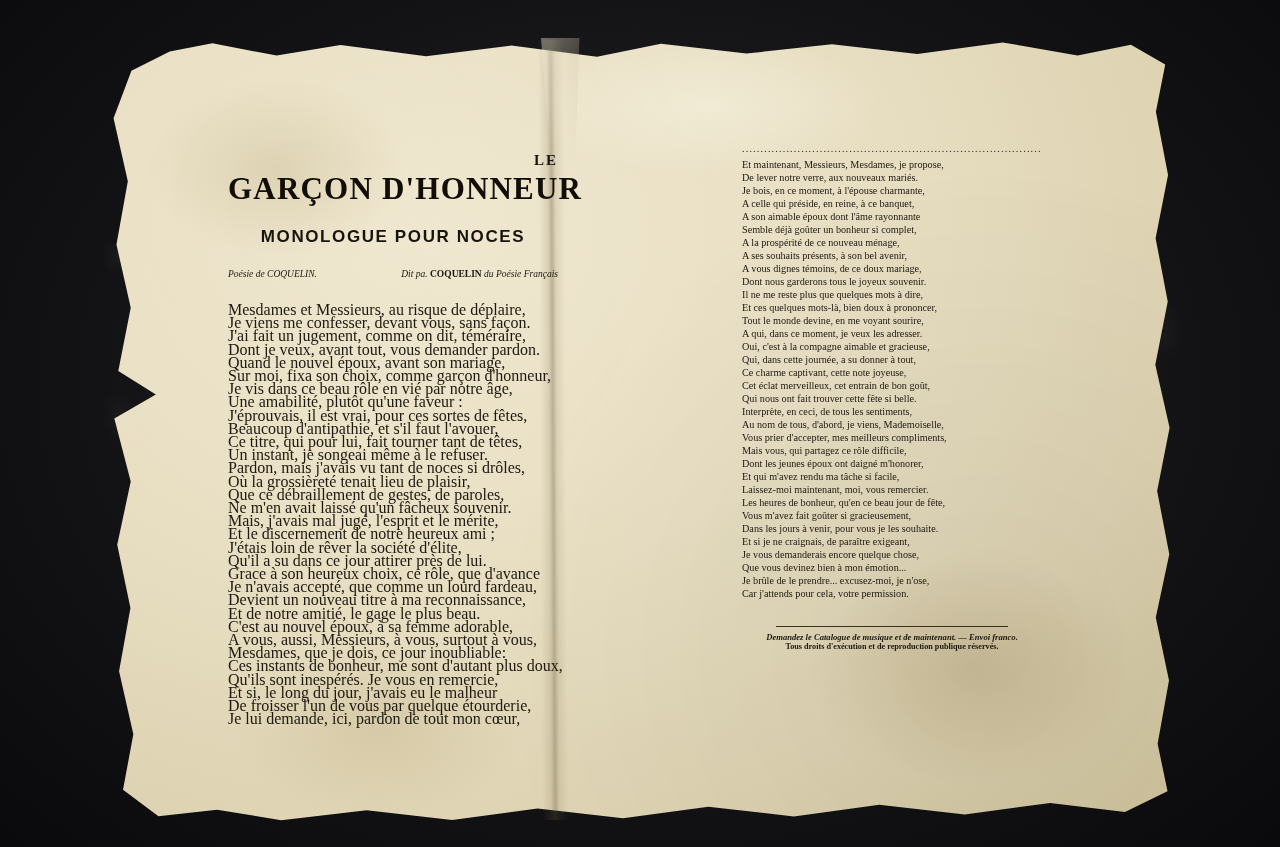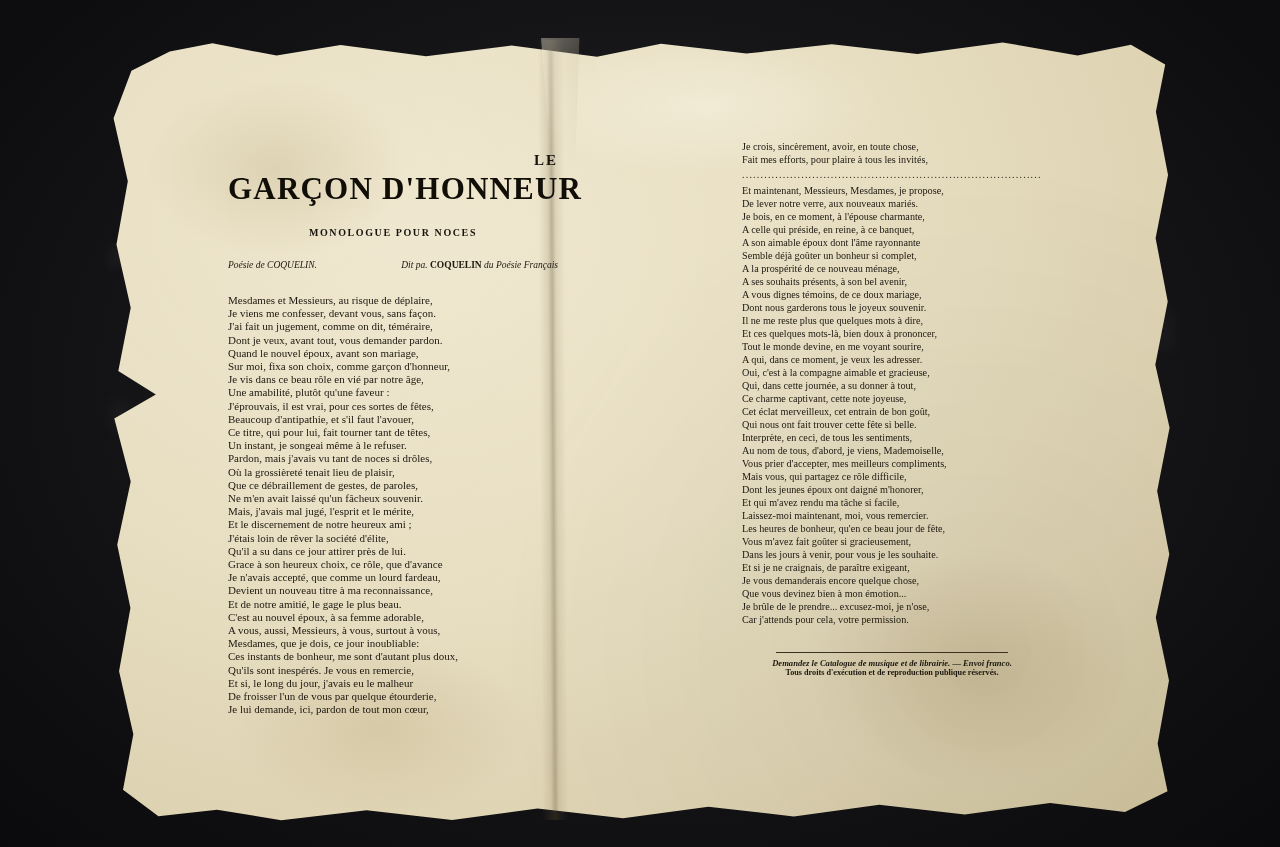--- a/index.html
+++ b/index.html
@@ -113,40 +113,40 @@
     font-family: "Liberation Serif", serif;
     font-weight: bold;
     font-size: 31px;
     letter-spacing: 1.2px;
     text-align: center;
     margin: 2px 0 20px 0;
     color: #110e08;
     white-space: nowrap;
   }
   .head-sub {
-    font-family: Liberation Serif, serif;
-    font-weight: bold;
-    font-size: 10px;
+    font-family: Liberation Sans, sans-serif;
+    font-weight: bold;
+    font-size: 17px;
     letter-spacing: 1.6px;
     text-align: center;
     margin: 0 0 22px 0;
     color: #17130d;
   }
   .credits {
     display: flex;
     justify-content: space-between;
     font-size: 9.5px;
     font-style: italic;
     margin-bottom: 24px;
     color: #1c180f;
   }
   .credits b { font-style: normal; font-weight: bold; }
 
   .verse {
-    font-size: 11px;
+    font-size: 16px;
     line-height: 13.2px;
     color: #1d1810;
     white-space: pre-wrap;
   }
   .verse div { white-space: nowrap; }
 
   #col-right .verse { font-size: 10.2px; line-height: 13.0px; }
 
   .dotrule {
     font-size: 10px;
@@ -222,23 +222,22 @@
       <span>
         <span>Dit pa.</span>
         <b>COQUELIN</b>
         <i>du Poésie Français</i>
       </span>
     </div>
     <div class="verse" id="verse-left"><div>Mesdames et Messieurs, au risque de déplaire,</div><div>Je viens me confesser, devant vous, sans façon.</div><div>J'ai fait un jugement, comme on dit, téméraire,</div><div>Dont je veux, avant tout, vous demander pardon.</div><div>Quand le nouvel époux, avant son mariage,</div><div>Sur moi, fixa son choix, comme garçon d'honneur,</div><div>Je vis dans ce beau rôle en vié par notre âge,</div><div>Une amabilité, plutôt qu'une faveur :</div><div>J'éprouvais, il est vrai, pour ces sortes de fêtes,</div><div>Beaucoup d'antipathie, et s'il faut l'avouer,</div><div>Ce titre, qui pour lui, fait tourner tant de têtes,</div><div>Un instant, je songeai même à le refuser.</div><div>Pardon, mais j'avais vu tant de noces si drôles,</div><div>Où la grossièreté tenait lieu de plaisir,</div><div>Que ce débraillement de gestes, de paroles,</div><div>Ne m'en avait laissé qu'un fâcheux souvenir.</div><div>Mais, j'avais mal jugé, l'esprit et le mérite,</div><div>Et le discernement de notre heureux ami ;</div><div>J'étais loin de rêver la société d'élite,</div><div>Qu'il a su dans ce jour attirer près de lui.</div><div>Grace à son heureux choix, ce rôle, que d'avance</div><div>Je n'avais accepté, que comme un lourd fardeau,</div><div>Devient un nouveau titre à ma reconnaissance,</div><div>Et de notre amitié, le gage le plus beau.</div><div>C'est au nouvel époux, à sa femme adorable,</div><div>A vous, aussi, Messieurs, à vous, surtout à vous,</div><div>Mesdames, que je dois, ce jour inoubliable:</div><div>Ces instants de bonheur, me sont d'autant plus doux,</div><div>Qu'ils sont inespérés. Je vous en remercie,</div><div>Et si, le long du jour, j'avais eu le malheur</div><div>De froisser l'un de vous par quelque étourderie,</div><div>Je lui demande, ici, pardon de tout mon cœur,</div></div>
   </div>
 
   <div class="col" id="col-right">
-    <div class="verse" id="verse-right-top"><div>Je crois, sincèrement, avoir, en toute chose,</div><div>Fait mes efforts, pour plaire à tous les invités,</div></div>
     <div class="dotrule">..................................................................................</div>
     <div class="verse" id="verse-right"><div>Et maintenant, Messieurs, Mesdames, je propose,</div><div>De lever notre verre, aux nouveaux mariés.</div><div>Je bois, en ce moment, à l'épouse charmante,</div><div>A celle qui préside, en reine, à ce banquet,</div><div>A son aimable époux dont l'âme rayonnante</div><div>Semble déjà goûter un bonheur si complet,</div><div>A la prospérité de ce nouveau ménage,</div><div>A ses souhaits présents, à son bel avenir,</div><div>A vous dignes témoins, de ce doux mariage,</div><div>Dont nous garderons tous le joyeux souvenir.</div><div>Il ne me reste plus que quelques mots à dire,</div><div>Et ces quelques mots-là, bien doux à prononcer,</div><div>Tout le monde devine, en me voyant sourire,</div><div>A qui, dans ce moment, je veux les adresser.</div><div>Oui, c'est à la compagne aimable et gracieuse,</div><div>Qui, dans cette journée, a su donner à tout,</div><div>Ce charme captivant, cette note joyeuse,</div><div>Cet éclat merveilleux, cet entrain de bon goût,</div><div>Qui nous ont fait trouver cette fête si belle.</div><div>Interprète, en ceci, de tous les sentiments,</div><div>Au nom de tous, d'abord, je viens, Mademoiselle,</div><div>Vous prier d'accepter, mes meilleurs compliments,</div><div>Mais vous, qui partagez ce rôle difficile,</div><div>Dont les jeunes époux ont daigné m'honorer,</div><div>Et qui m'avez rendu ma tâche si facile,</div><div>Laissez-moi maintenant, moi, vous remercier.</div><div>Les heures de bonheur, qu'en ce beau jour de fête,</div><div>Vous m'avez fait goûter si gracieusement,</div><div>Dans les jours à venir, pour vous je les souhaite.</div><div>Et si je ne craignais, de paraître exigeant,</div><div>Je vous demanderais encore quelque chose,</div><div>Que vous devinez bien à mon émotion...</div><div>Je brûle de le prendre... excusez-moi, je n'ose,</div><div>Car j'attends pour cela, votre permission.</div></div>
     <div class="footer">
       <div class="rule"></div>
-      <div>Demandez le Catalogue de musique et de librairie. — Envoi franco.</div>
+      <div>Demandez le Catalogue de musique et de maintenant. — Envoi franco.</div>
       <div class="line2">Tous droits d'exécution et de reproduction publique réservés.</div>
     </div>
   </div>
 
 </div>
 
 </body></html>

